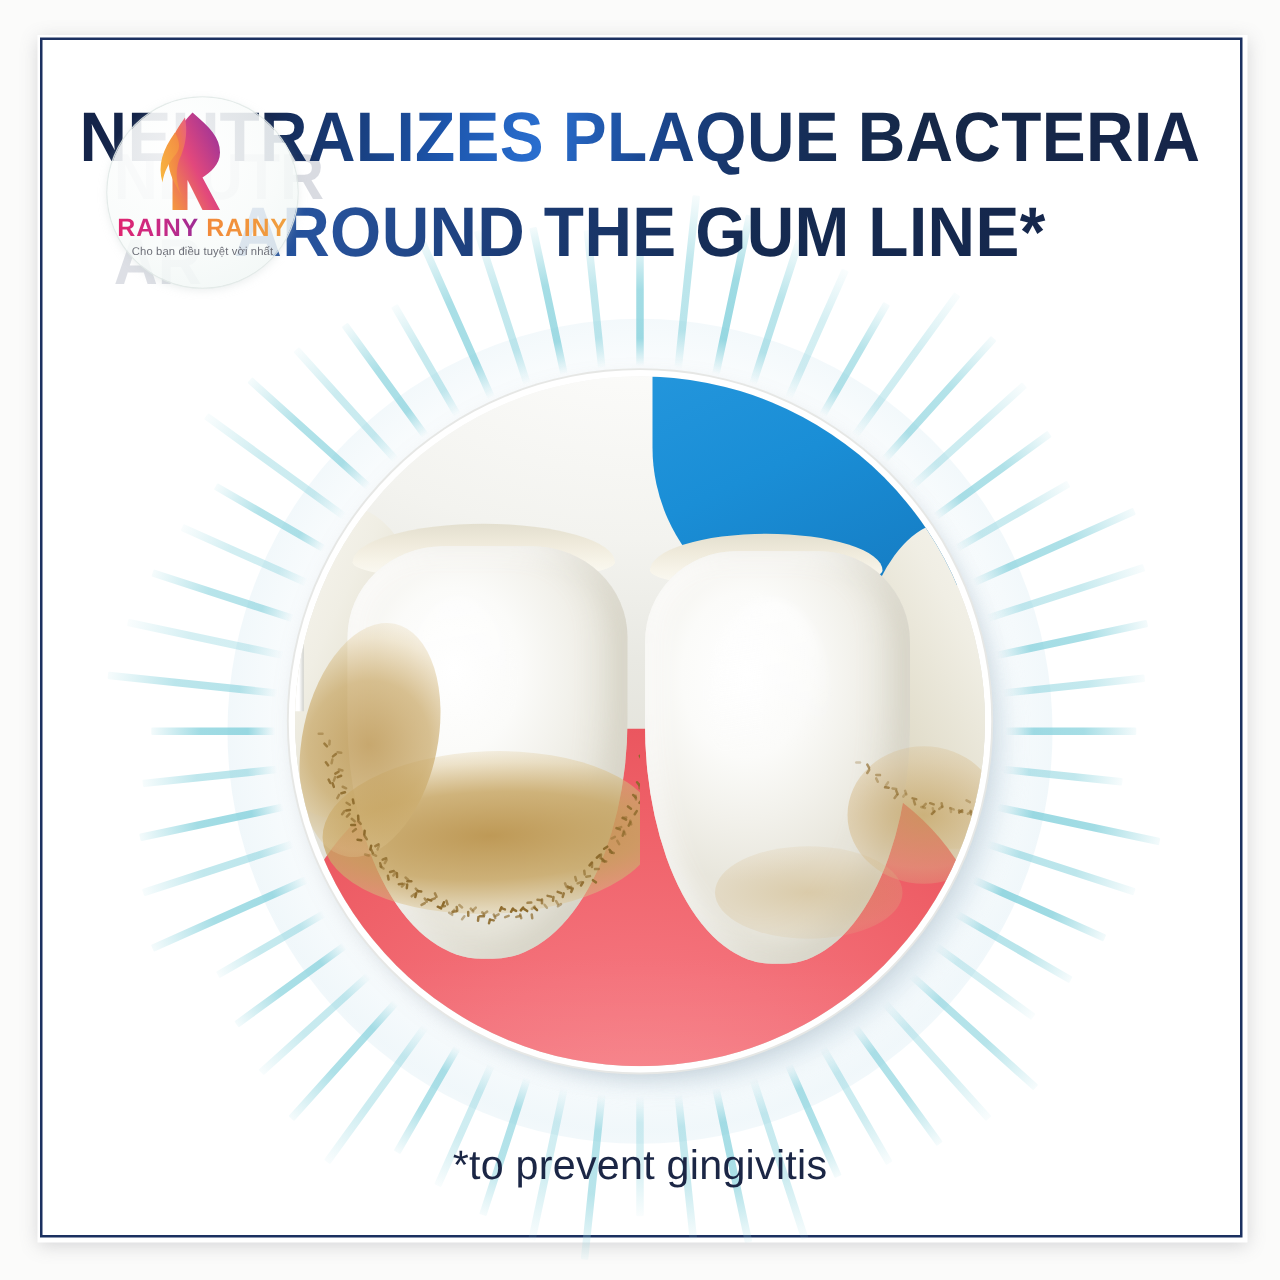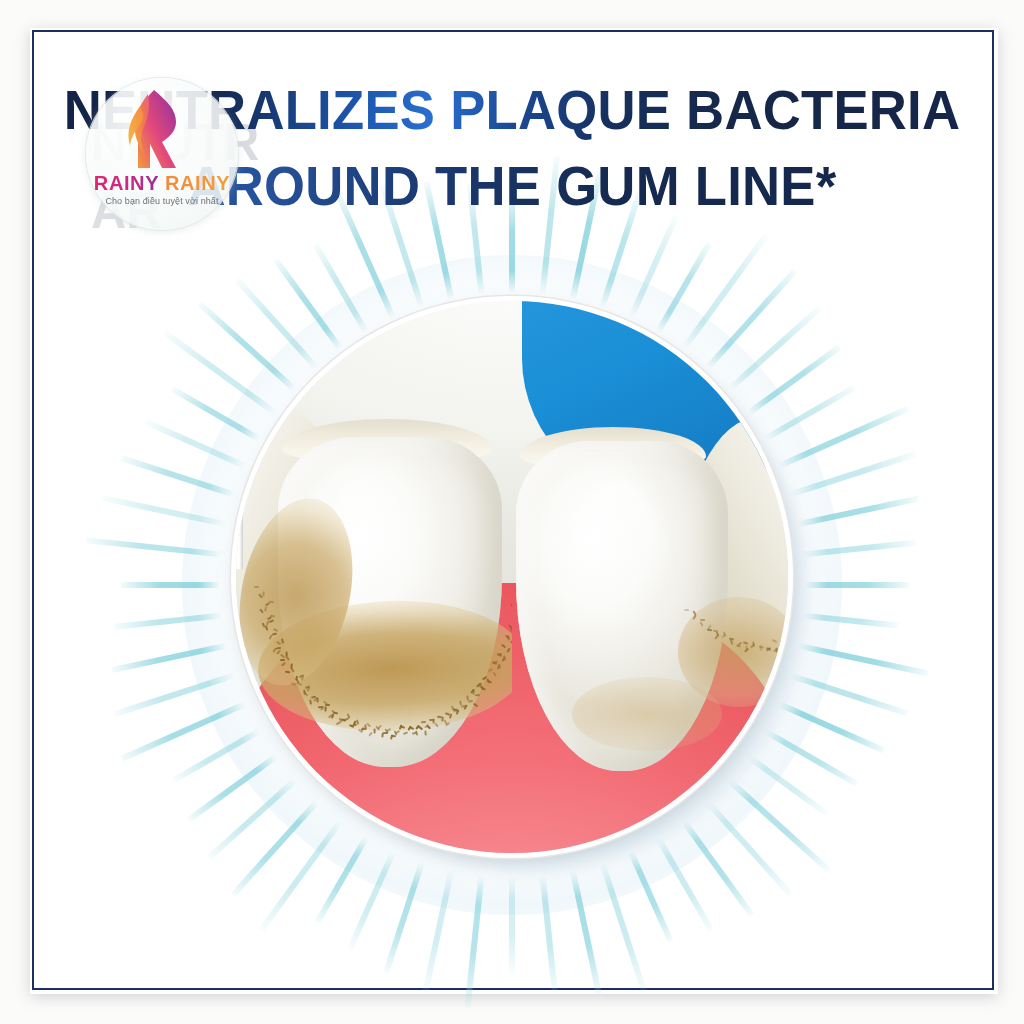--- a/index.html
+++ b/index.html
@@ -518,20 +518,21 @@
 
         <div class="divider"></div>
       </div>
     </div>
 
     <div class="headline">
       <span class="hl-line hl1">NEUTRALIZES PLAQUE BACTERIA</span>
       <span class="hl-line hl2">AROUND THE GUM LINE*</span>
     </div>
 
+    <div class="footnote">*to prevent gingivitis</div>
 
     <div class="wm">
       <div class="wm-ghost">NEUTR</div>
       <div class="wm-ghost2">AR</div>
       <div class="wm-disc"></div>
 
       <svg class="wm-mark" viewBox="0 0 76 82">
         <defs>
           <linearGradient id="gR" x1="0" y1="1" x2="1" y2="0">
             <stat></stat>

